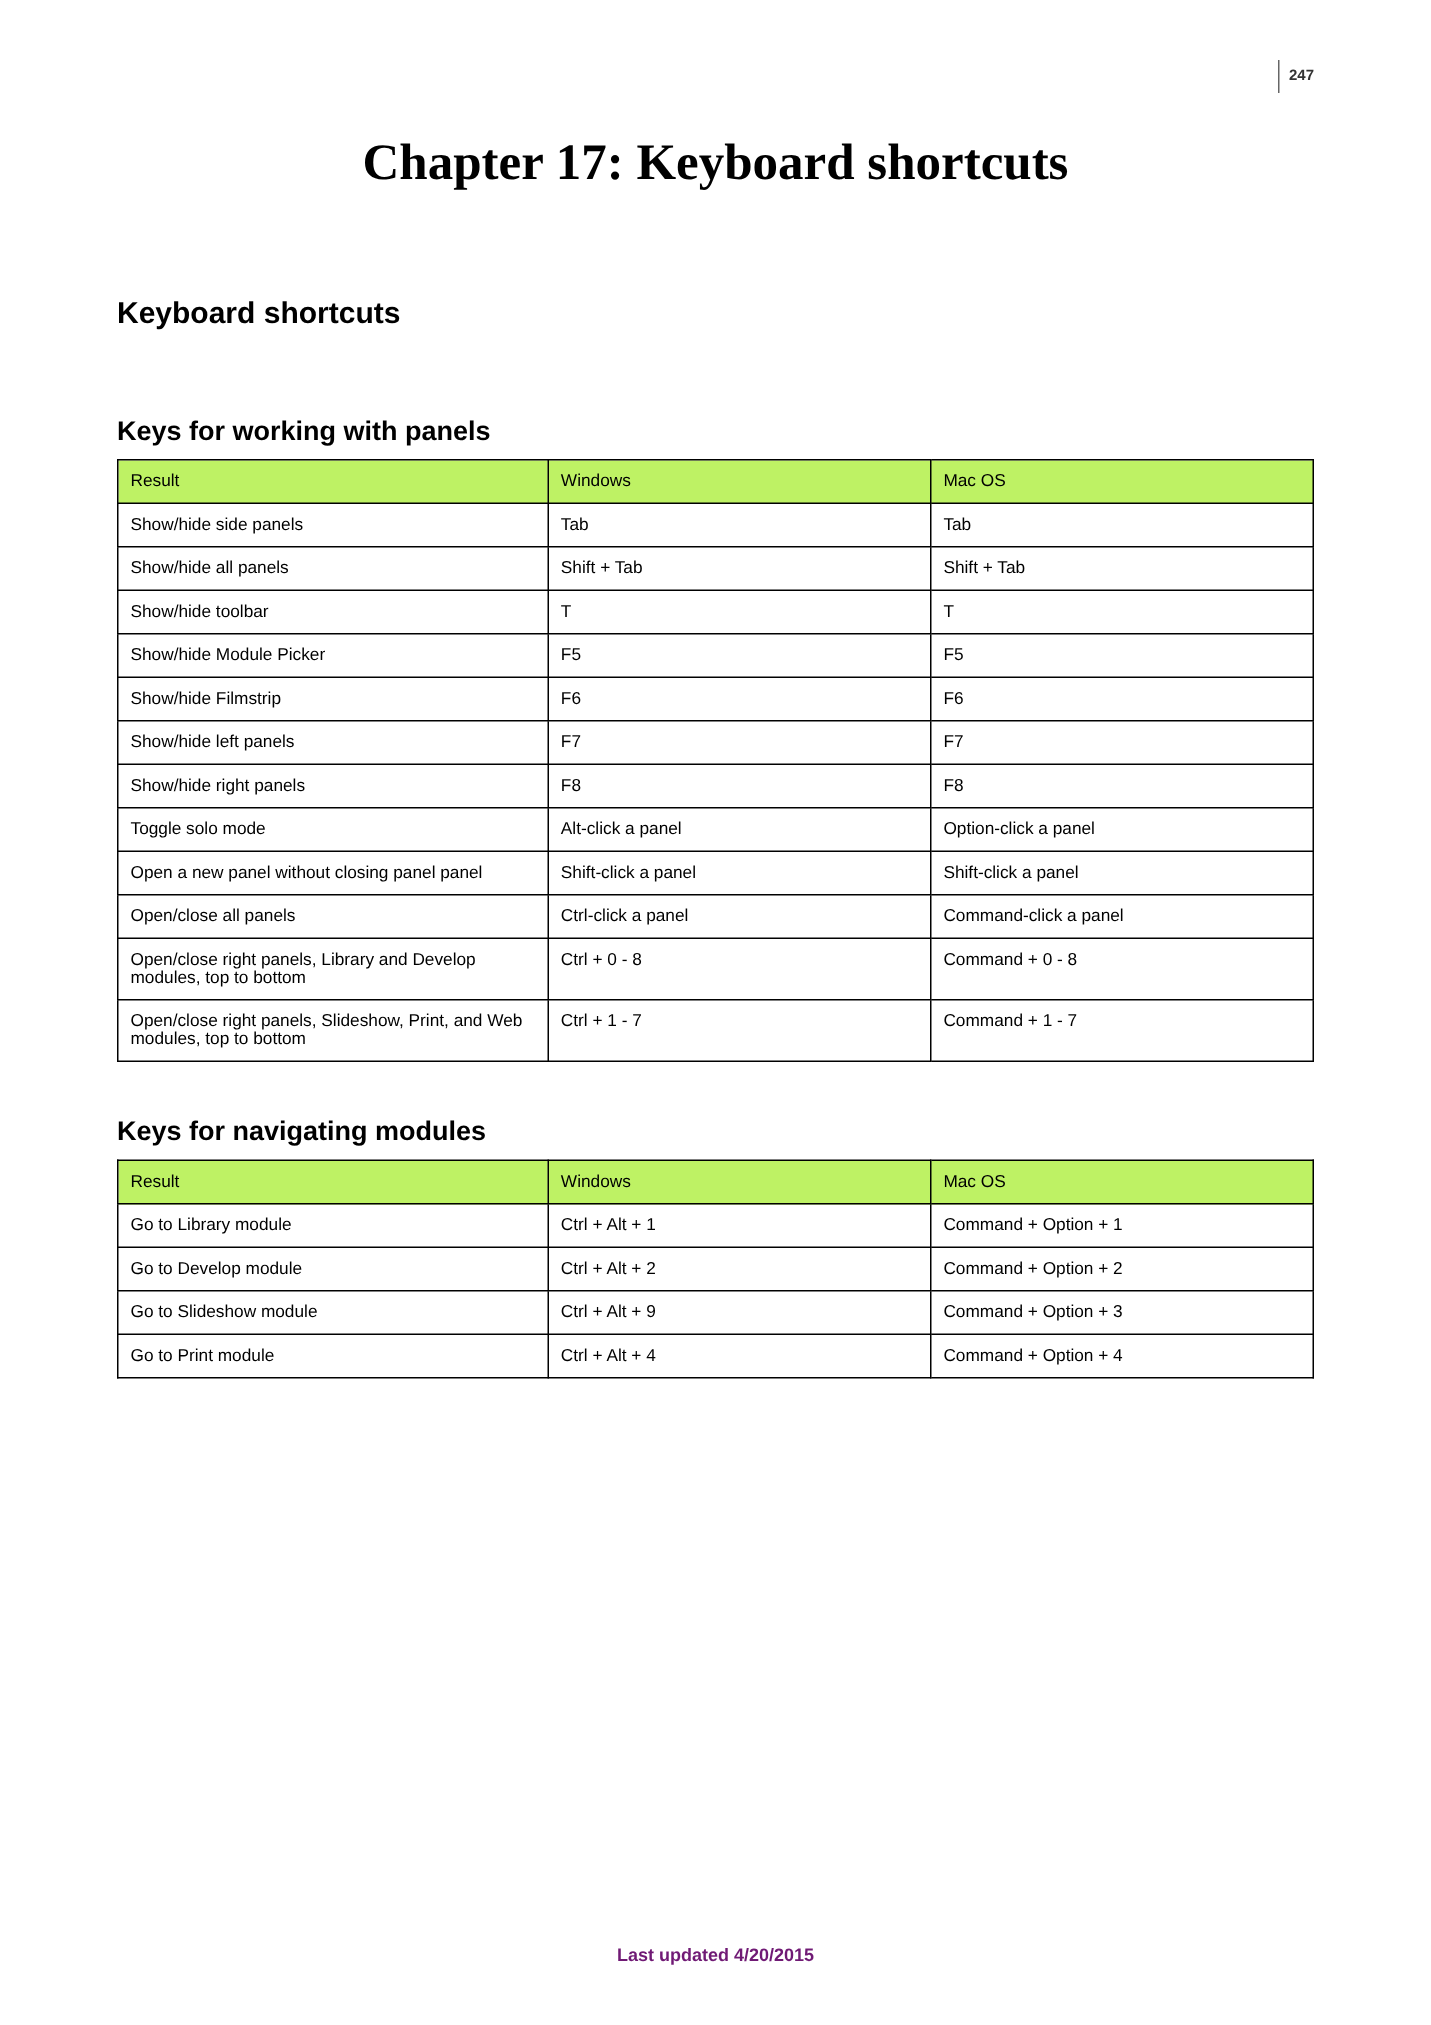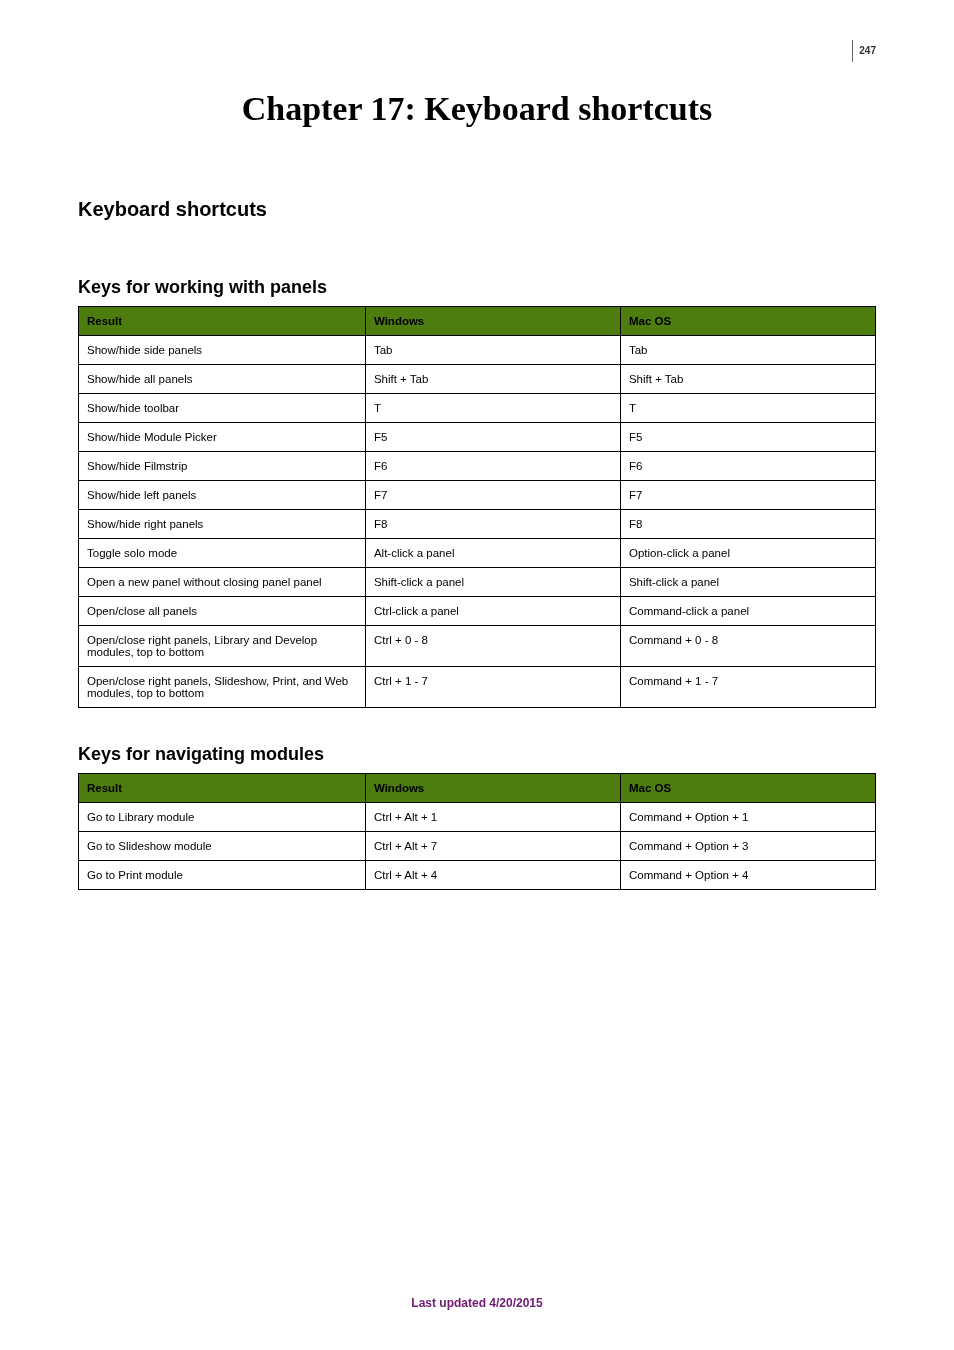--- a/index.html
+++ b/index.html
@@ -59,22 +59,22 @@
     margin-bottom: 36px;
     font-size: 11.5px;
   }
   th, td {
     border: 1px solid #000;
     padding: 8px 8px;
     text-align: left;
     vertical-align: top;
   }
   th {
-    font-weight: bold;
-    background: #4d7c0f;
+    font-weight: normal;
+    background: #bef264;
   }
   .col-result { width: 36%; }
   .col-win    { width: 32%; }
   .col-mac    { width: 32%; }
   .footer {
     position: absolute;
     bottom: 30px;
     left: 0;
     right: 0;
     text-align: center;
@@ -188,22 +188,27 @@
         <th>Mac OS</th>
       </tr>
     </thead>
     <tbody id="modules-tbody">
         <tr>
           <td>Go to Library module</td>
           <td>Ctrl + Alt + 1</td>
           <td>Command + Option + 1</td>
         </tr>
         <tr>
+          <td>Go to Develop module</td>
+          <td>Ctrl + Alt + 2</td>
+          <td>Command + Option + 2</td>
+        </tr>
+        <tr>
           <td>Go to Slideshow module</td>
-          <td>Ctrl + Alt + 7</td>
+          <td>Ctrl + Alt + 9</td>
           <td>Command + Option + 3</td>
         </tr>
         <tr>
           <td>Go to Print module</td>
           <td>Ctrl + Alt + 4</td>
           <td>Command + Option + 4</td>
         </tr>
       </tbody>
   </table>
 

